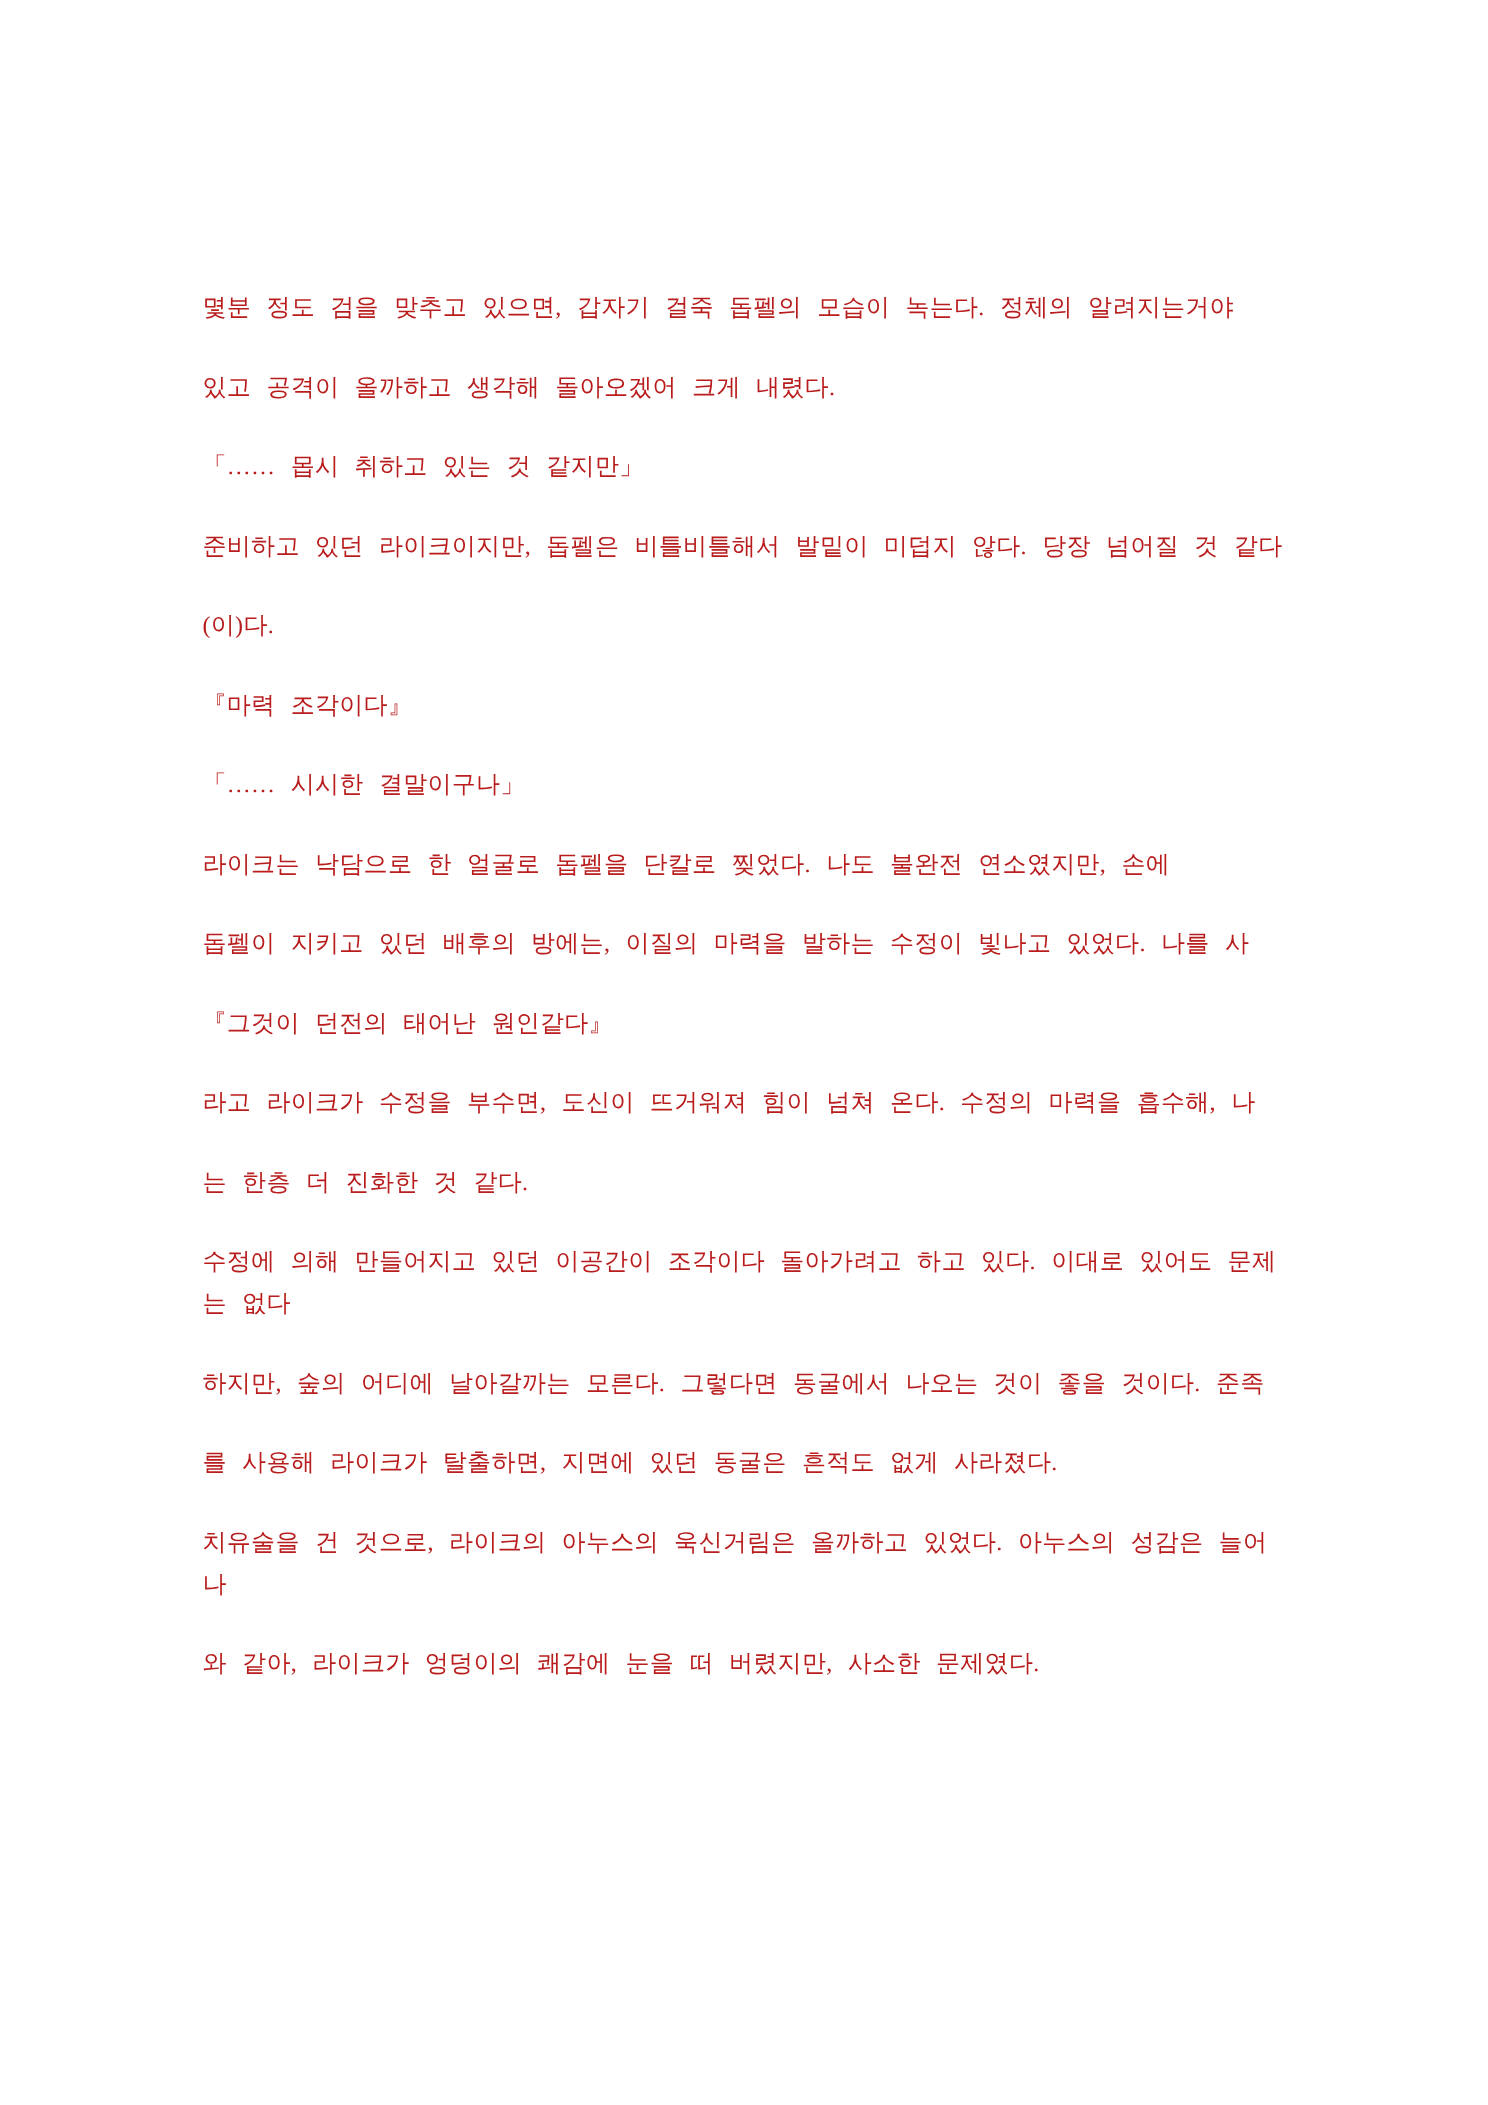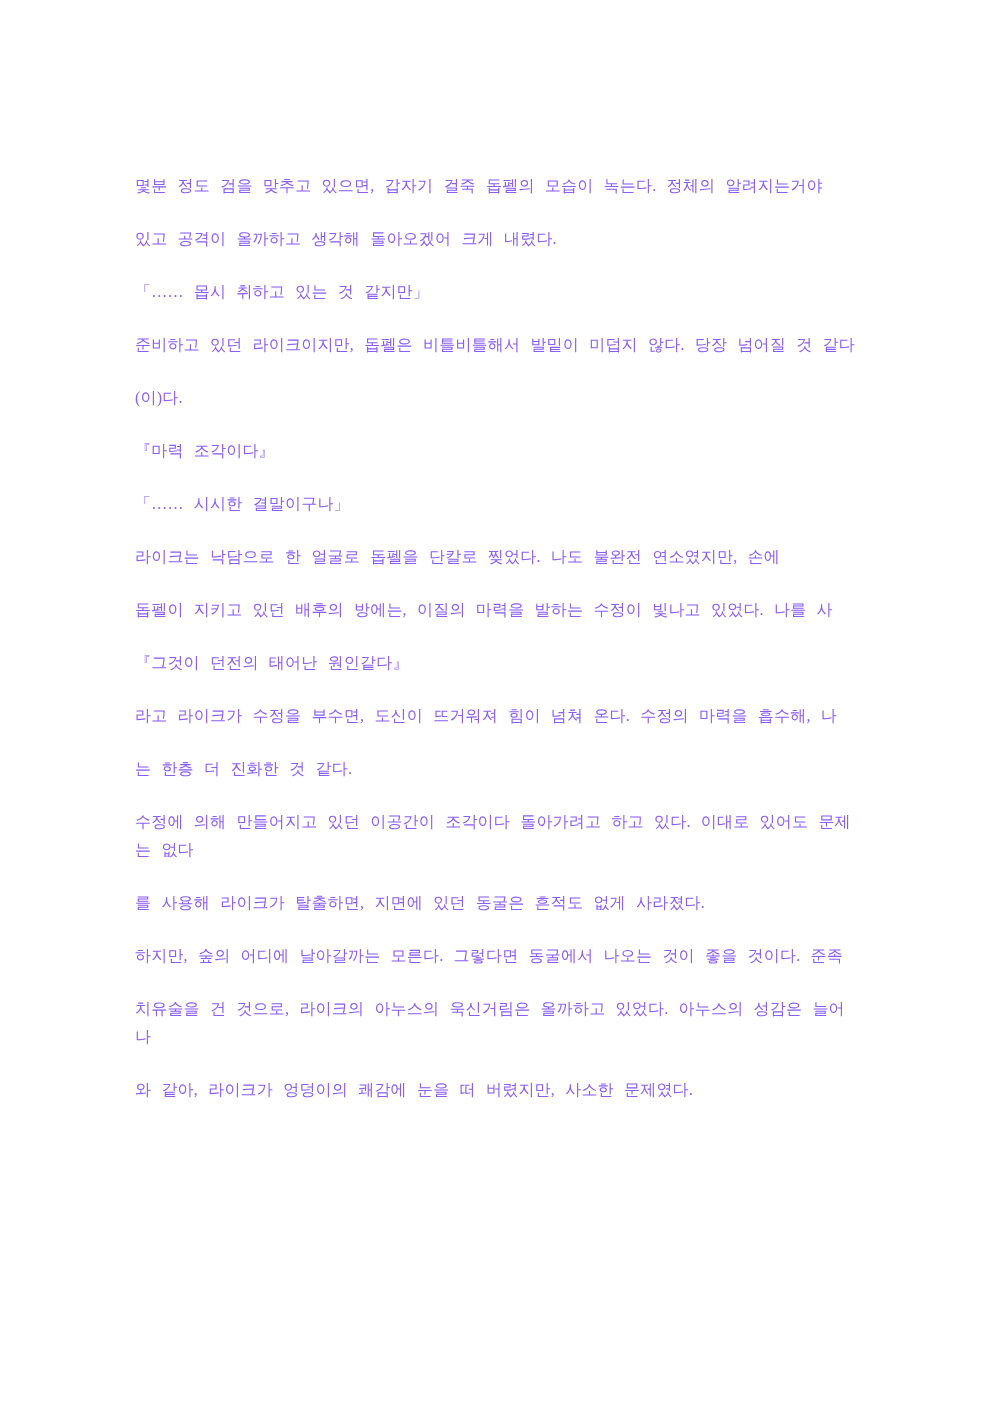--- a/index.html
+++ b/index.html
@@ -35,21 +35,21 @@
   }
   .text-line {
     display: block;
     white-space: nowrap;
   }
 </style>
 </head>
 <body>
 
 <div class="page">
-  <div class="text-block" id="text-block" style="color: #8b5cf6;">
+  <div class="text-block" id="text-block" style="color: #b91c1c; margin-top: 20px;">
       <div class="paragraph">
         <span class="text-line">몇분 정도 검을 맞추고 있으면, 갑자기 걸죽 돕펠의 모습이 녹는다. 정체의 알려지는거야</span>
       </div>
       <div class="paragraph">
         <span class="text-line">있고 공격이 올까하고 생각해 돌아오겠어 크게 내렸다.</span>
       </div>
       <div class="paragraph">
         <span class="text-line">「…… 몹시 취하고 있는 것 같지만」</span>
       </div>
       <div class="paragraph">
@@ -77,24 +77,24 @@
         <span class="text-line">라고 라이크가 수정을 부수면, 도신이 뜨거워져 힘이 넘쳐 온다. 수정의 마력을 흡수해, 나</span>
       </div>
       <div class="paragraph">
         <span class="text-line">는 한층 더 진화한 것 같다.</span>
       </div>
       <div class="paragraph">
         <span class="text-line">수정에 의해 만들어지고 있던 이공간이 조각이다 돌아가려고 하고 있다. 이대로 있어도 문제</span>
         <span class="text-line">는 없다</span>
       </div>
       <div class="paragraph">
-        <span class="text-line">를 사용해 라이크가 탈출하면, 지면에 있던 동굴은 흔적도 없게 사라졌다.</span>
+        <span class="text-line">하지만, 숲의 어디에 날아갈까는 모른다. 그렇다면 동굴에서 나오는 것이 좋을 것이다. 준족</span>
       </div>
       <div class="paragraph">
-        <span class="text-line">하지만, 숲의 어디에 날아갈까는 모른다. 그렇다면 동굴에서 나오는 것이 좋을 것이다. 준족</span>
+        <span class="text-line">를 사용해 라이크가 탈출하면, 지면에 있던 동굴은 흔적도 없게 사라졌다.</span>
       </div>
       <div class="paragraph">
         <span class="text-line">치유술을 건 것으로, 라이크의 아누스의 욱신거림은 올까하고 있었다. 아누스의 성감은 늘어</span>
         <span class="text-line">나</span>
       </div>
       <div class="paragraph">
         <span class="text-line">와 같아, 라이크가 엉덩이의 쾌감에 눈을 떠 버렸지만, 사소한 문제였다.</span>
       </div>
     </div>
 </div>

